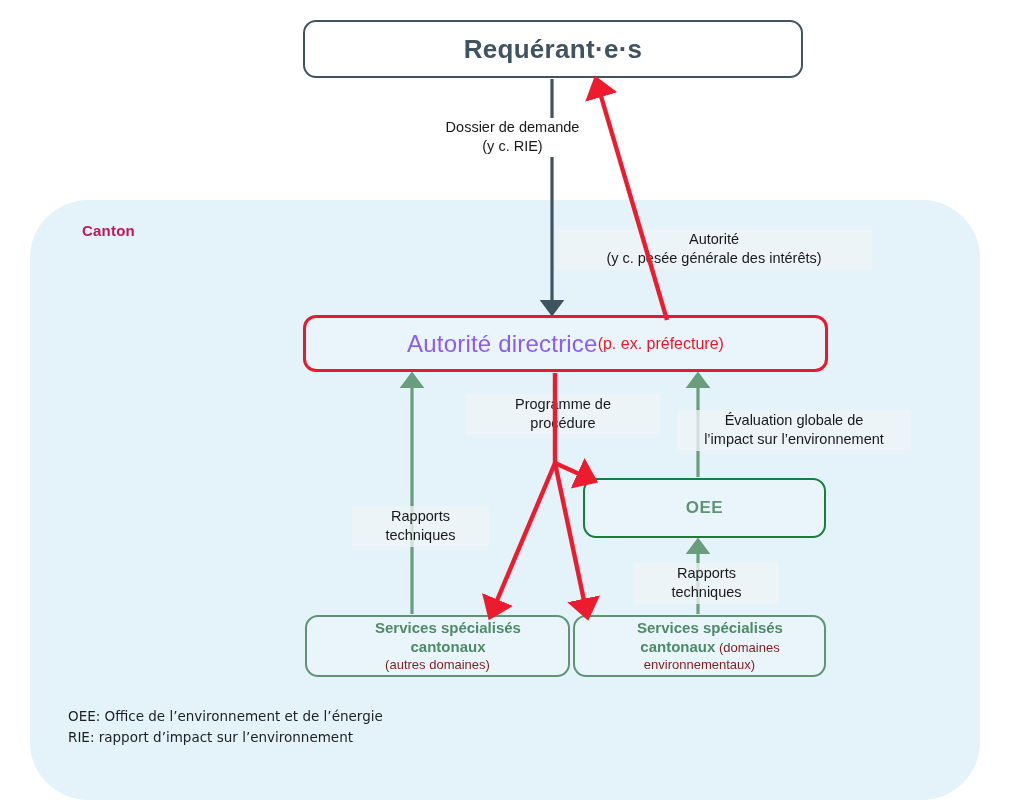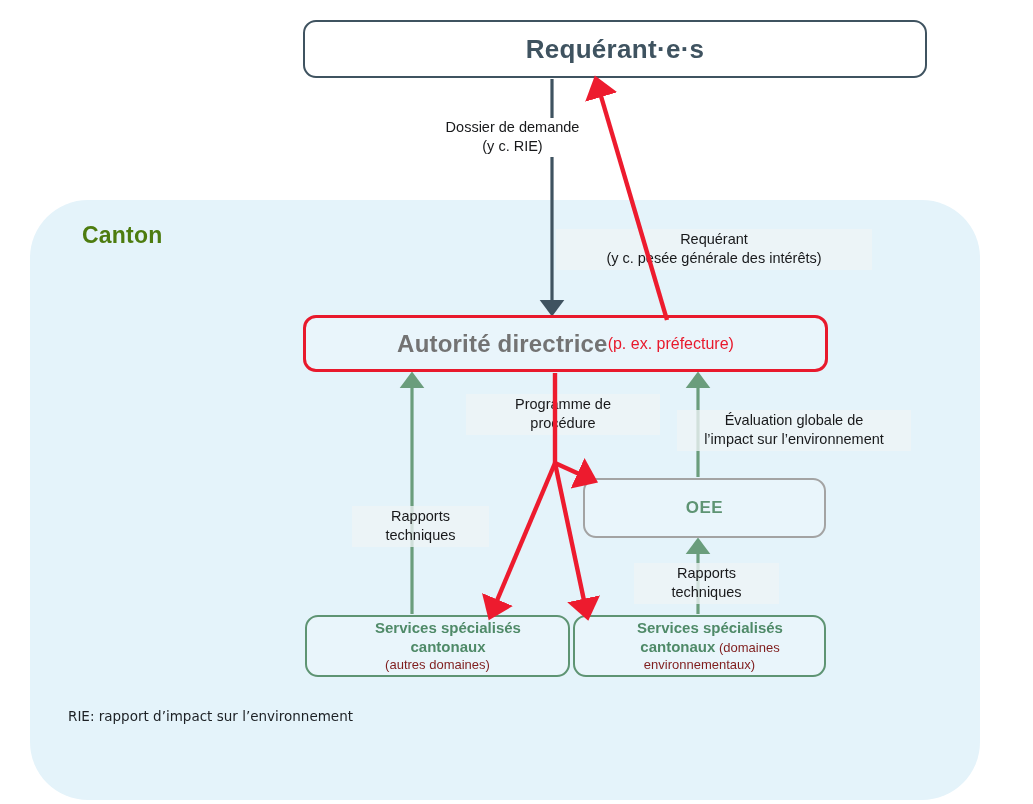--- a/index.html
+++ b/index.html
@@ -13,54 +13,54 @@
   
   .canton-region{
     position:absolute;
     left:30px;top:200px;width:950px;height:600px;
     background:#e4f3fa;
     border-radius:58px;
     z-index:1;
   }
   .canton-label{
     position:absolute;left:82px;top:222px;
-    font-size:23px;font-weight:bold;color:#4d7c0f;
+    font-size:15px;font-weight:bold;color:#be185d;
     letter-spacing:.2px;z-index:6;text-align:right;
   }
 
   
   .box{
     position:absolute;box-sizing:border-box;
     display:flex;align-items:center;justify-content:center;
     text-align:center;z-index:5;
   }
 
   .box-requerants{
-    left:303px;top:20px;width:624px;height:58px;
+    left:303px;top:20px;width:500px;height:58px;
     border:2.2px solid #3f5360;border-radius:13px;
     background:#ffffff;
     font-size:26px;font-weight:bold;color:#3f5360;
     letter-spacing:.3px;
   }
 
   .box-autorite{
     left:303px;top:315px;width:525px;height:57px;
     border:3px solid #e8192c;border-radius:13px;
     background:#e9f5fb;
   }
   .box-autorite .ttl{
-    font-size:24px;font-weight:bold;color:#737373;letter-spacing:.2px;
+    font-size:24px;font-weight:normal;color:#8b5cf6;letter-spacing:.2px;
   }
   .box-autorite .sub{
     font-size:16px;color:#e8192c;margin-left:0;
   }
 
   .box-oee{
     left:583px;top:478px;width:243px;height:60px;
-    border:2px solid #a3a3a3;border-radius:13px;
+    border:2px solid #15803d;border-radius:13px;
     background:#e9f5fb;
     font-size:17px;font-weight:bold;color:#5e9473;letter-spacing:.5px;
   }
 
   .box-serv{
     border:2px solid #5e9473;border-radius:13px;
     background:#e9f5fb;
     flex-direction:column;line-height:1.25;
   }
   .box-serv-left{left:305px;top:615px;width:265px;height:62px;}
@@ -160,21 +160,21 @@
 
     <line x1="555" y1="463" x2="586" y2="610" stroke="#ed1b2e" stroke-width="4.4" marker-end="url(#ah-red2)"></line>
   </svg>
 
   <div class="elabel lbl-dossier">
     <div>Dossier de demande</div>
     <div>(y c. RIE)</div>
   </div>
 
   <div class="elabel shaded lbl-decision">
-    <div>Requérant</div>
+    <div>Autorité</div>
     <div>(y c. pesée générale des intérêts)</div>
   </div>
 
   <div class="elabel shaded lbl-programme">
     <div>Programme de</div>
     <div>procédure</div>
   </div>
 
   <div class="elabel shaded lbl-evaluation">
     <div>Évaluation globale de</div>
@@ -185,16 +185,17 @@
     <div>Rapports</div>
     <div>techniques</div>
   </div>
 
   <div class="elabel shaded lbl-rapports-right">
     <div>Rapports</div>
     <div>techniques</div>
   </div>
 
   <div class="footnotes">
+    <div>OEE: Office de l’environnement et de l’énergie</div>
     <div>RIE: rapport d’impact sur l’environnement</div>
   </div>
 
 </div>
 
 </body></html>

